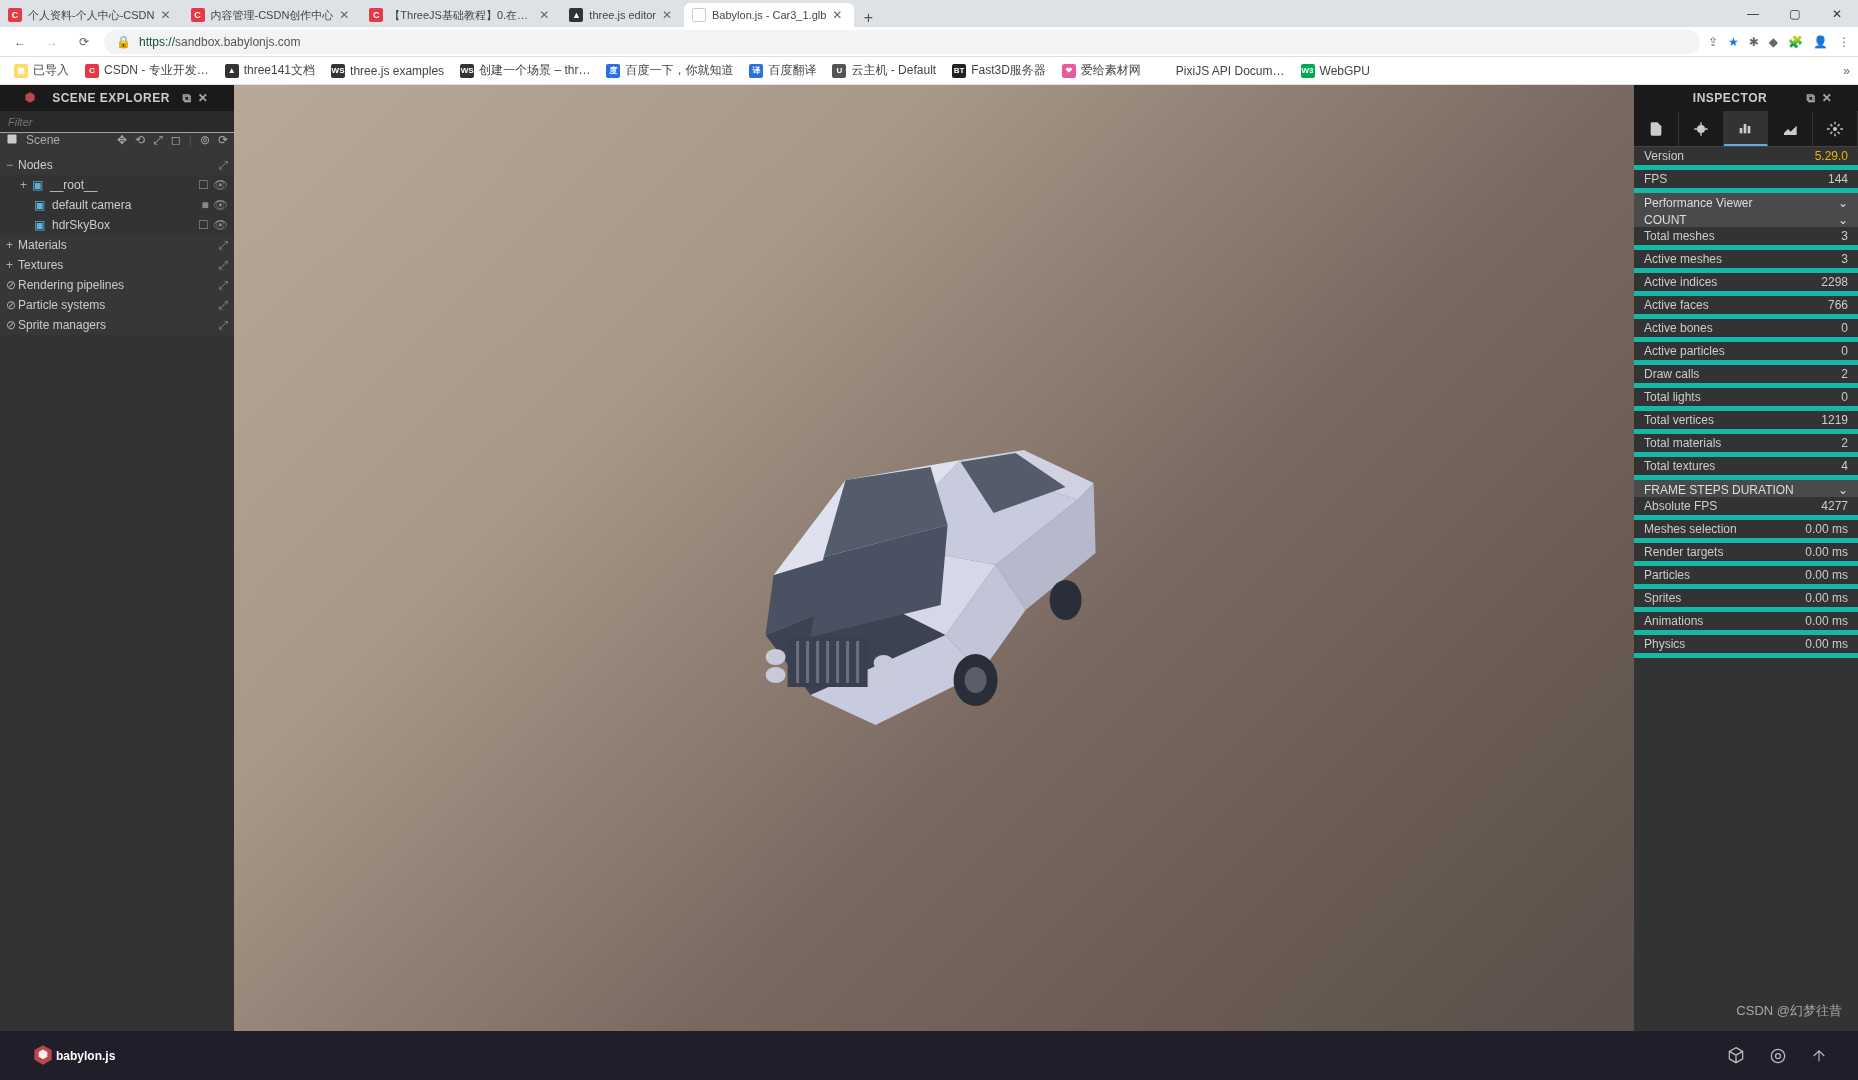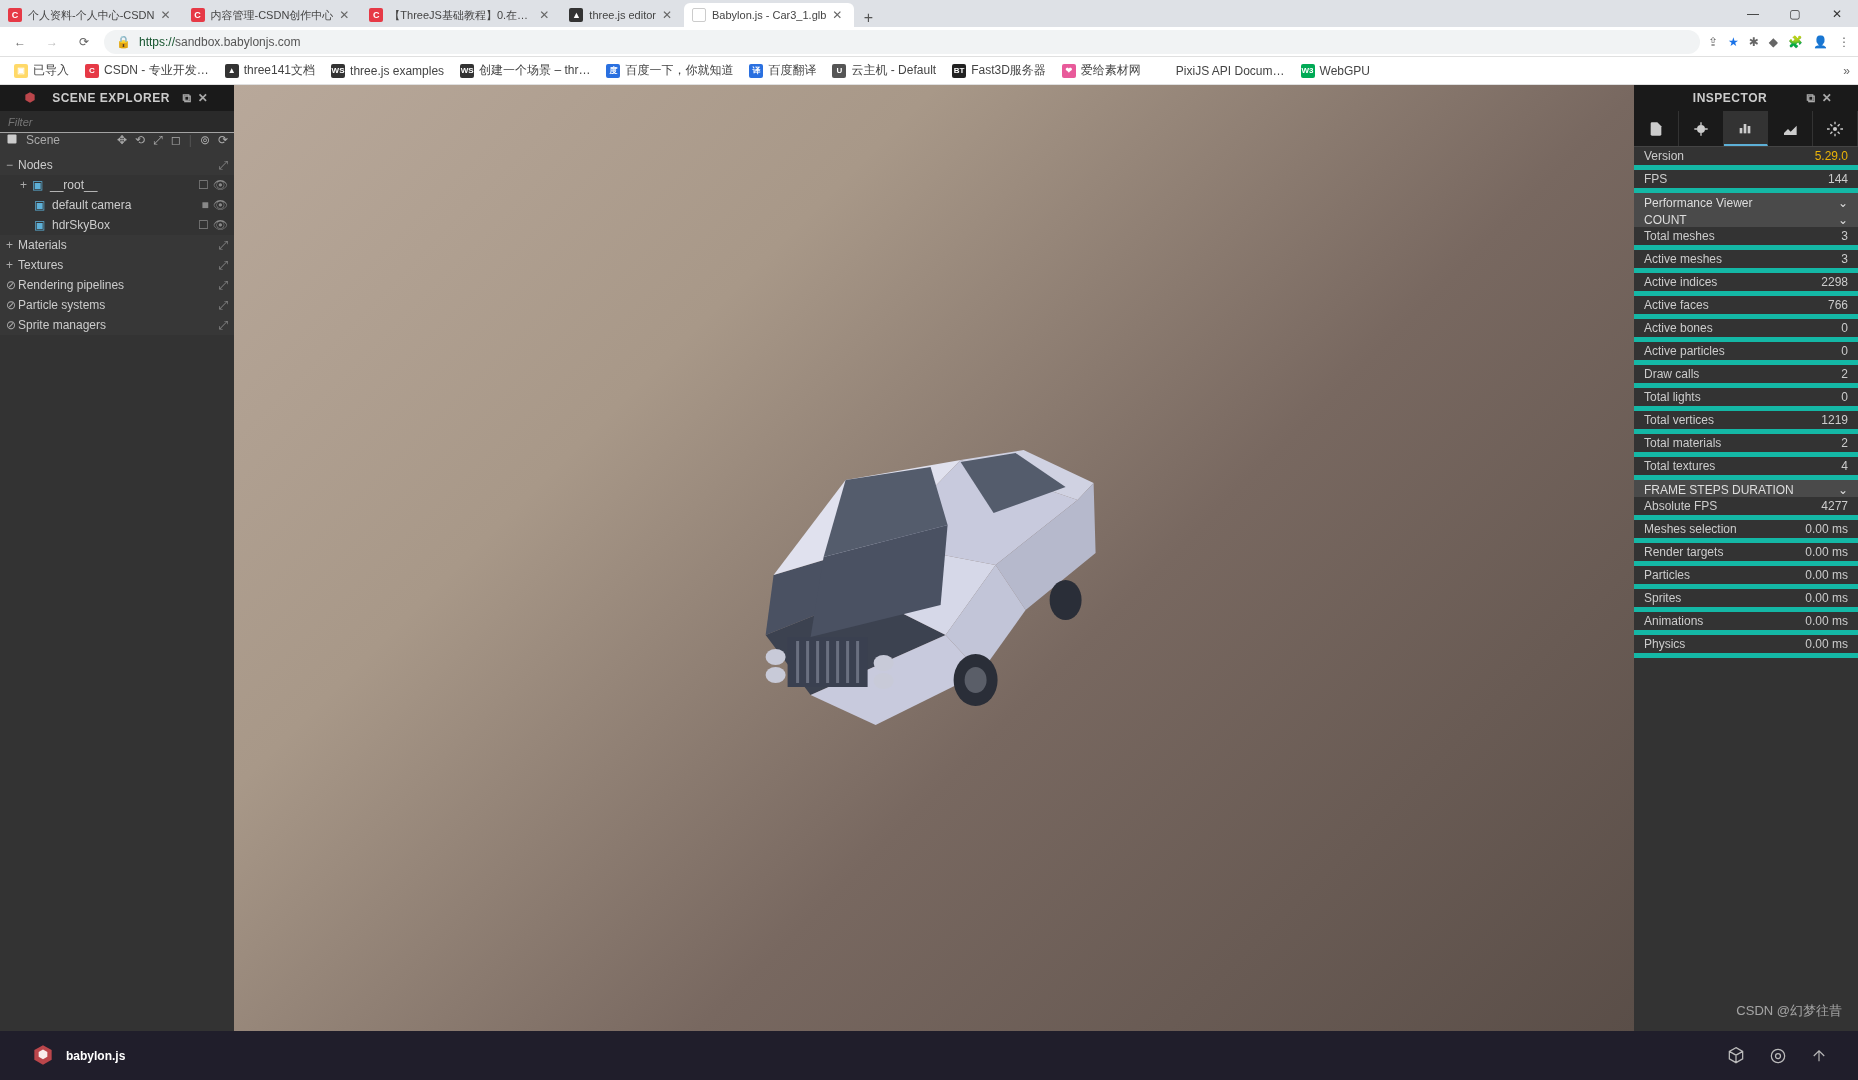--- a/index.html
+++ b/index.html
@@ -53,21 +53,21 @@
 .car{position:absolute;left:50%;top:50%;transform:translate(-52%,-45%)}
 .insp-tabs{height:36px;background:#1a1a1a;display:flex;border-bottom:1px solid #444}
 .insp-tab{flex:1;display:flex;align-items:center;justify-content:center;color:#ccc;cursor:pointer;border-right:1px solid #333}
 .insp-tab.active{background:#333;border-bottom:2px solid #5db0d7}
 .stat-row{justify-content:space-between;border-bottom:5px solid #14b8a6;padding:8px 10px;height:23px}
 .stat-val{color:#ccc}
 .stat-val.blue{color:#eab308}
 .section-hdr{height:17px;background:#4a4a4a;display:flex;align-items:flex-end;justify-content:space-between;padding:0 10px;font-size:11px;color:#ddd}
 .perf-btn{margin:3px 8px;height:20px;background:#2a2a2a;border:1px solid #5db0d7;color:#ccc;display:flex;align-items:center;justify-content:center;font-size:11px;cursor:pointer}
 .footer{height:49px;background:#201e2b;display:flex;align-items:center;padding:0 30px;color:#fff}
-.logo{display:flex;align-items:center;gap:10px;font-size:20px;font-weight:600}
+.logo{display:flex;align-items:center;font-size:20px;font-weight:600}
 .logo-mark{width:26px;height:26px}
 .footer-right{margin-left:auto;display:flex;gap:22px;align-items:center;color:#bbb}
 .watermark{position:absolute;right:16px;bottom:60px;color:rgba(255,255,255,0.55);font-size:13px;pointer-events:none}
 .scroll{overflow-y:auto}
 .scroll::-webkit-scrollbar{width:8px}
 .scroll::-webkit-scrollbar-thumb{background:#555}
 </style>
 </head>
 <body>
 

